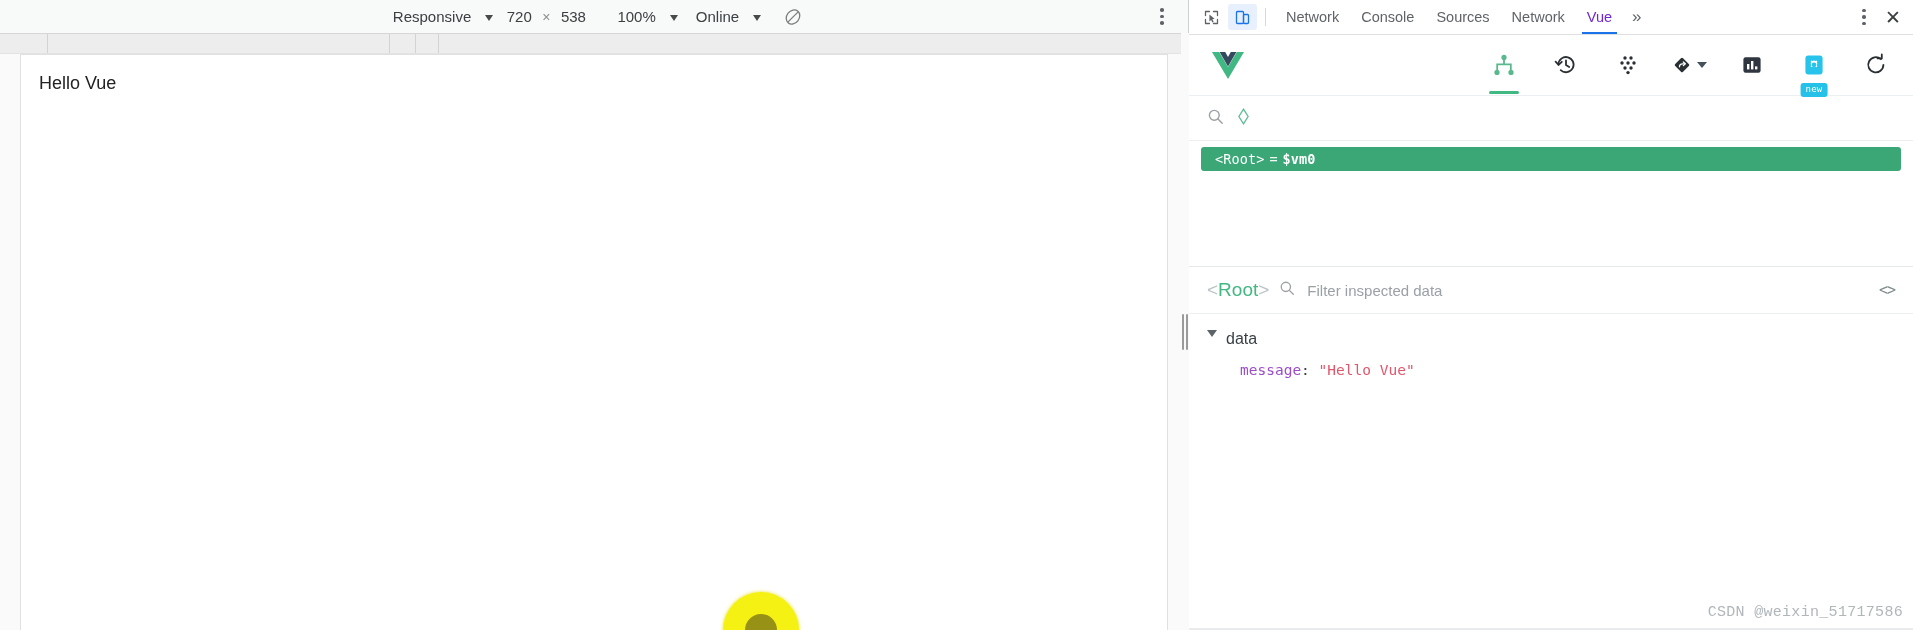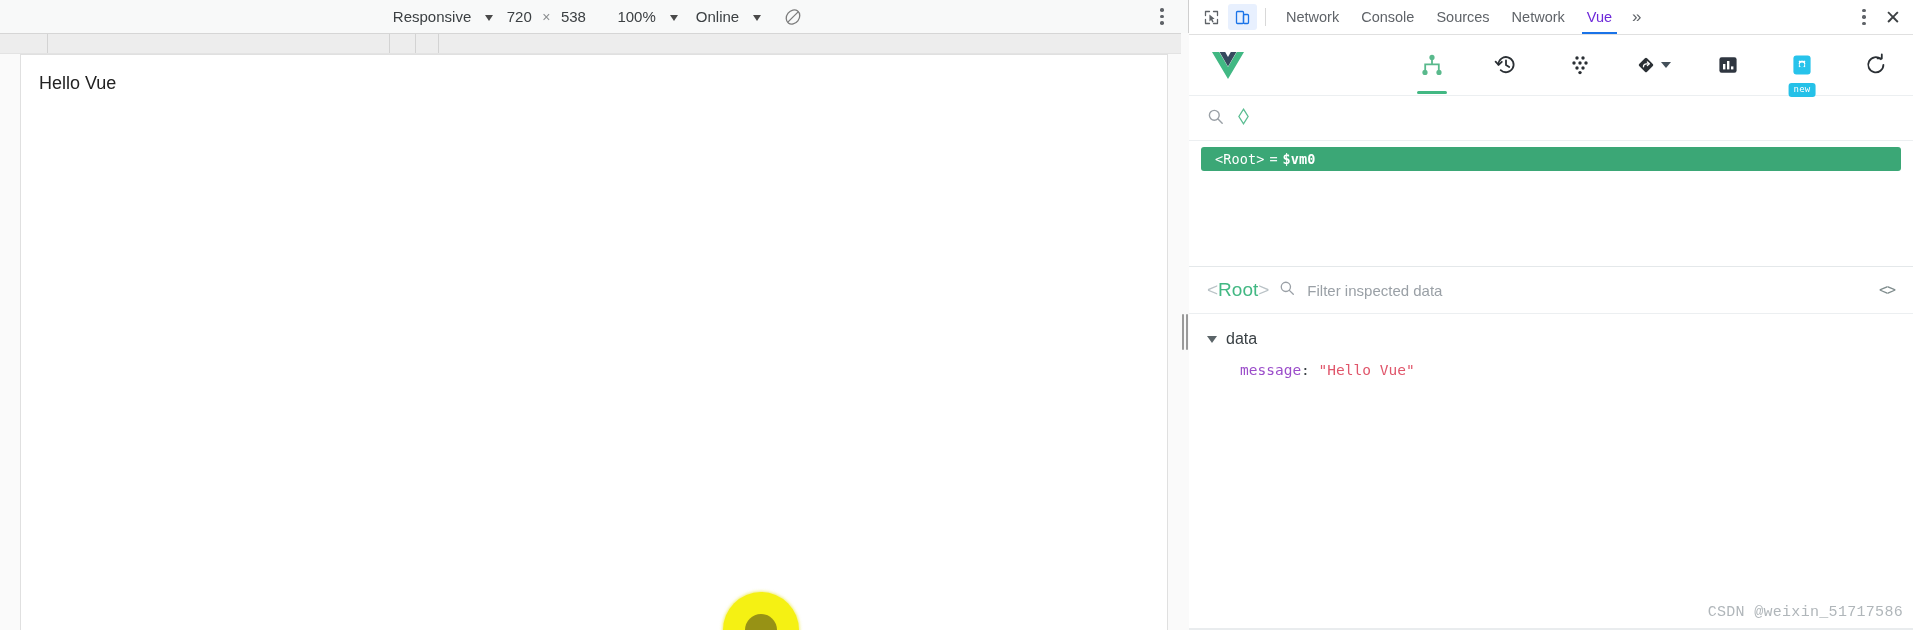--- a/index.html
+++ b/index.html
@@ -305,21 +305,21 @@
     align-items: center;
     padding: 0 14px 0 18px;
     position: relative;
     border-bottom: 1px solid #eceff1;
   }
   .vue-logo { width: 42px; height: 42px; }
   .vue-tool-icons {
     margin-left: auto;
     display: flex;
     align-items: center;
-    gap: 40px;
+    gap: 28px;
     padding-right: 6px;
   }
   .vtool {
     width: 34px; height: 40px;
     display: flex;
     align-items: center;
     justify-content: center;
     position: relative;
   }
   .vtool.active::after {
@@ -430,21 +430,21 @@
     font-size: 15px;
     letter-spacing: -1px;
   }
   .insp-body {
     padding: 16px 18px 0 18px;
     flex: 1;
     overflow: hidden;
   }
   .group-row {
     display: flex;
-    align-items: center;
+    align-items: flex-start;
     gap: 9px;
     font-size: 16px;
     color: #3a4145;
   }
   .tri {
     width: 0; height: 0;
     border-left: 5.5px solid transparent;
     border-right: 5.5px solid transparent;
     border-top: 7px solid #5b6468;
   }

